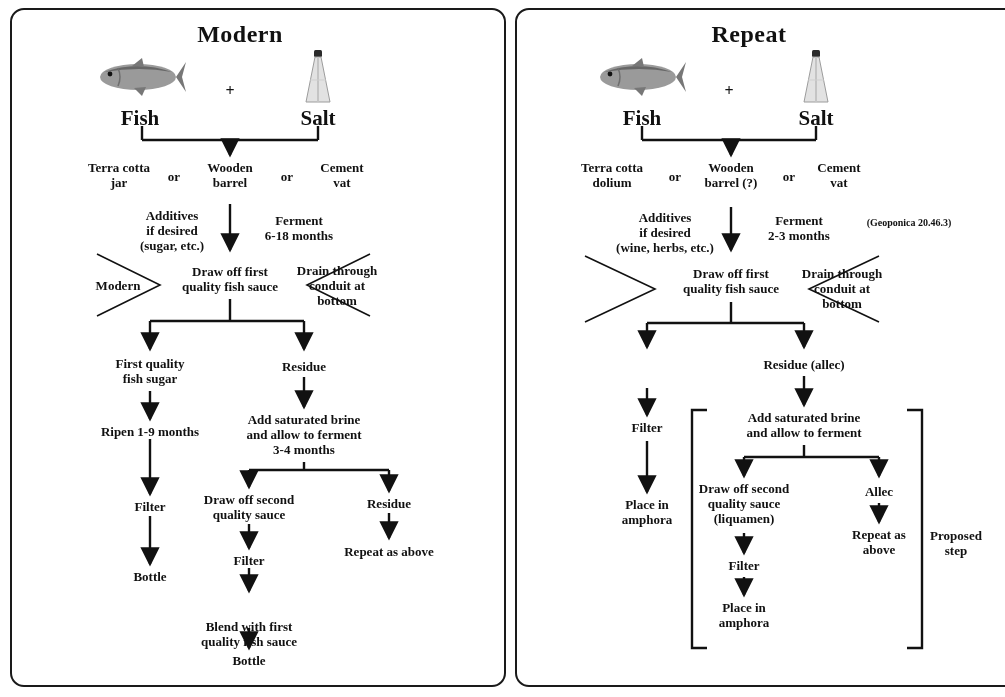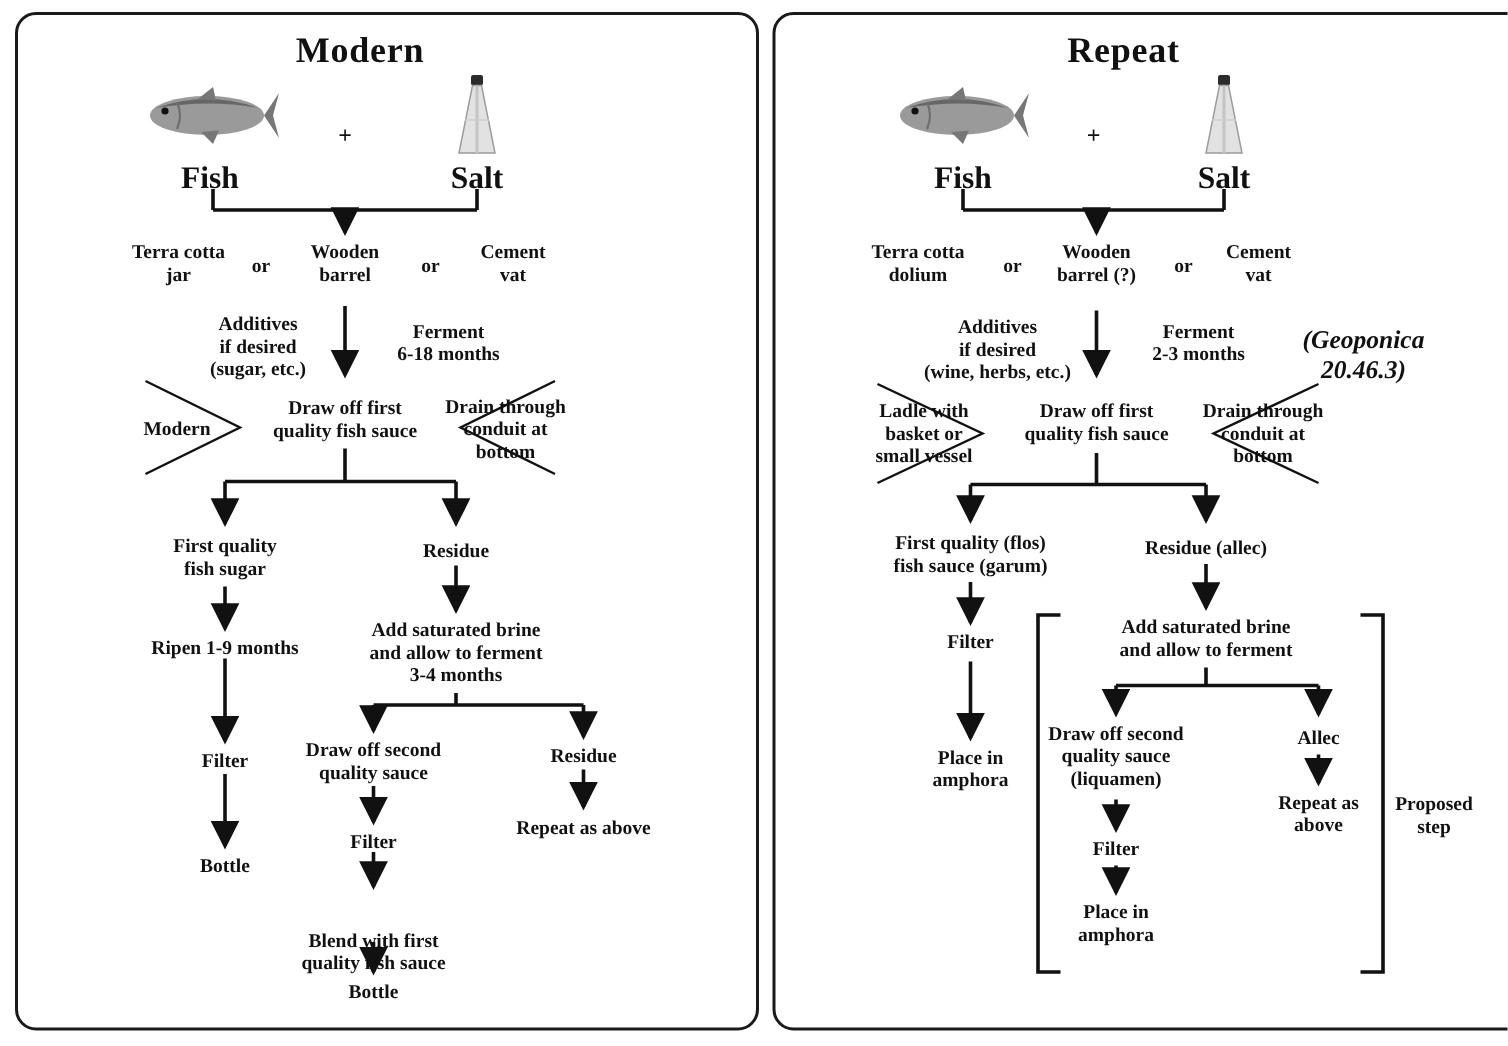--- a/index.html
+++ b/index.html
@@ -7,21 +7,21 @@
   .wrap{position:relative;width:1005px;height:697px;}
   .panel{position:absolute;top:8px;height:675px;border:2.5px solid #1a1a1a;border-radius:14px;background:#fff;padding-left:32px;}
   .panel-modern{left:10px;width:460px;}
   .panel-ancient{left:515px;width:475px;}
   .wires{position:absolute;left:0;top:0;pointer-events:none;}
   .node{position:absolute;transform:translateX(-50%);text-align:center;white-space:pre-line;
         font-weight:bold;font-size:13px;line-height:1.16;color:#111;}
   .title{font-size:24px;line-height:1;letter-spacing:.5px;}
   .fs-label{font-size:21px;}
   .plus{font-size:16px;}
-  .note-italic{font-style:italic;font-size:17px;font-weight:bold;}
+  .note-italic{font-size:10px;font-weight:bold;}
   .icon{position:absolute;}
 </style>
 </head>
 <body>
 
 <div class="wrap">
 
   <div class="panel panel-modern">
     <svg class="wires" width="460" height="675">
       <defs>
@@ -184,29 +184,24 @@
 
     <div class="node" style="left:148px;top:200px">Additives
 if desired
 (wine, herbs, etc.)</div>
     <div class="node" style="left:282px;top:203px">Ferment
 2-3 months</div>
     <div class="node note-italic" style="left:392px;top:207px">(Geoponica 20.46.3)</div>
 
     <div class="node" style="left:214px;top:256px">Draw off first
 quality fish sauce</div>
-    <div class="node" style="left:99px;top:256px">Ladle with
-basket or
-small vessel</div>
     <div class="node" style="left:325px;top:256px">Drain through
 conduit at
 bottom</div>
 
-    <div class="node" style="left:130px;top:344px">First quality (flos)
-fish sauce (garum)</div>
     <div class="node" style="left:287px;top:347px">Residue (allec)</div>
 
     <div class="node" style="left:130px;top:410px">Filter</div>
     <div class="node" style="left:130px;top:487px">Place in
 amphora</div>
 
     <div class="node" style="left:287px;top:400px">Add saturated brine
 and allow to ferment</div>
     <div class="node" style="left:227px;top:471px">Draw off second
 quality sauce

